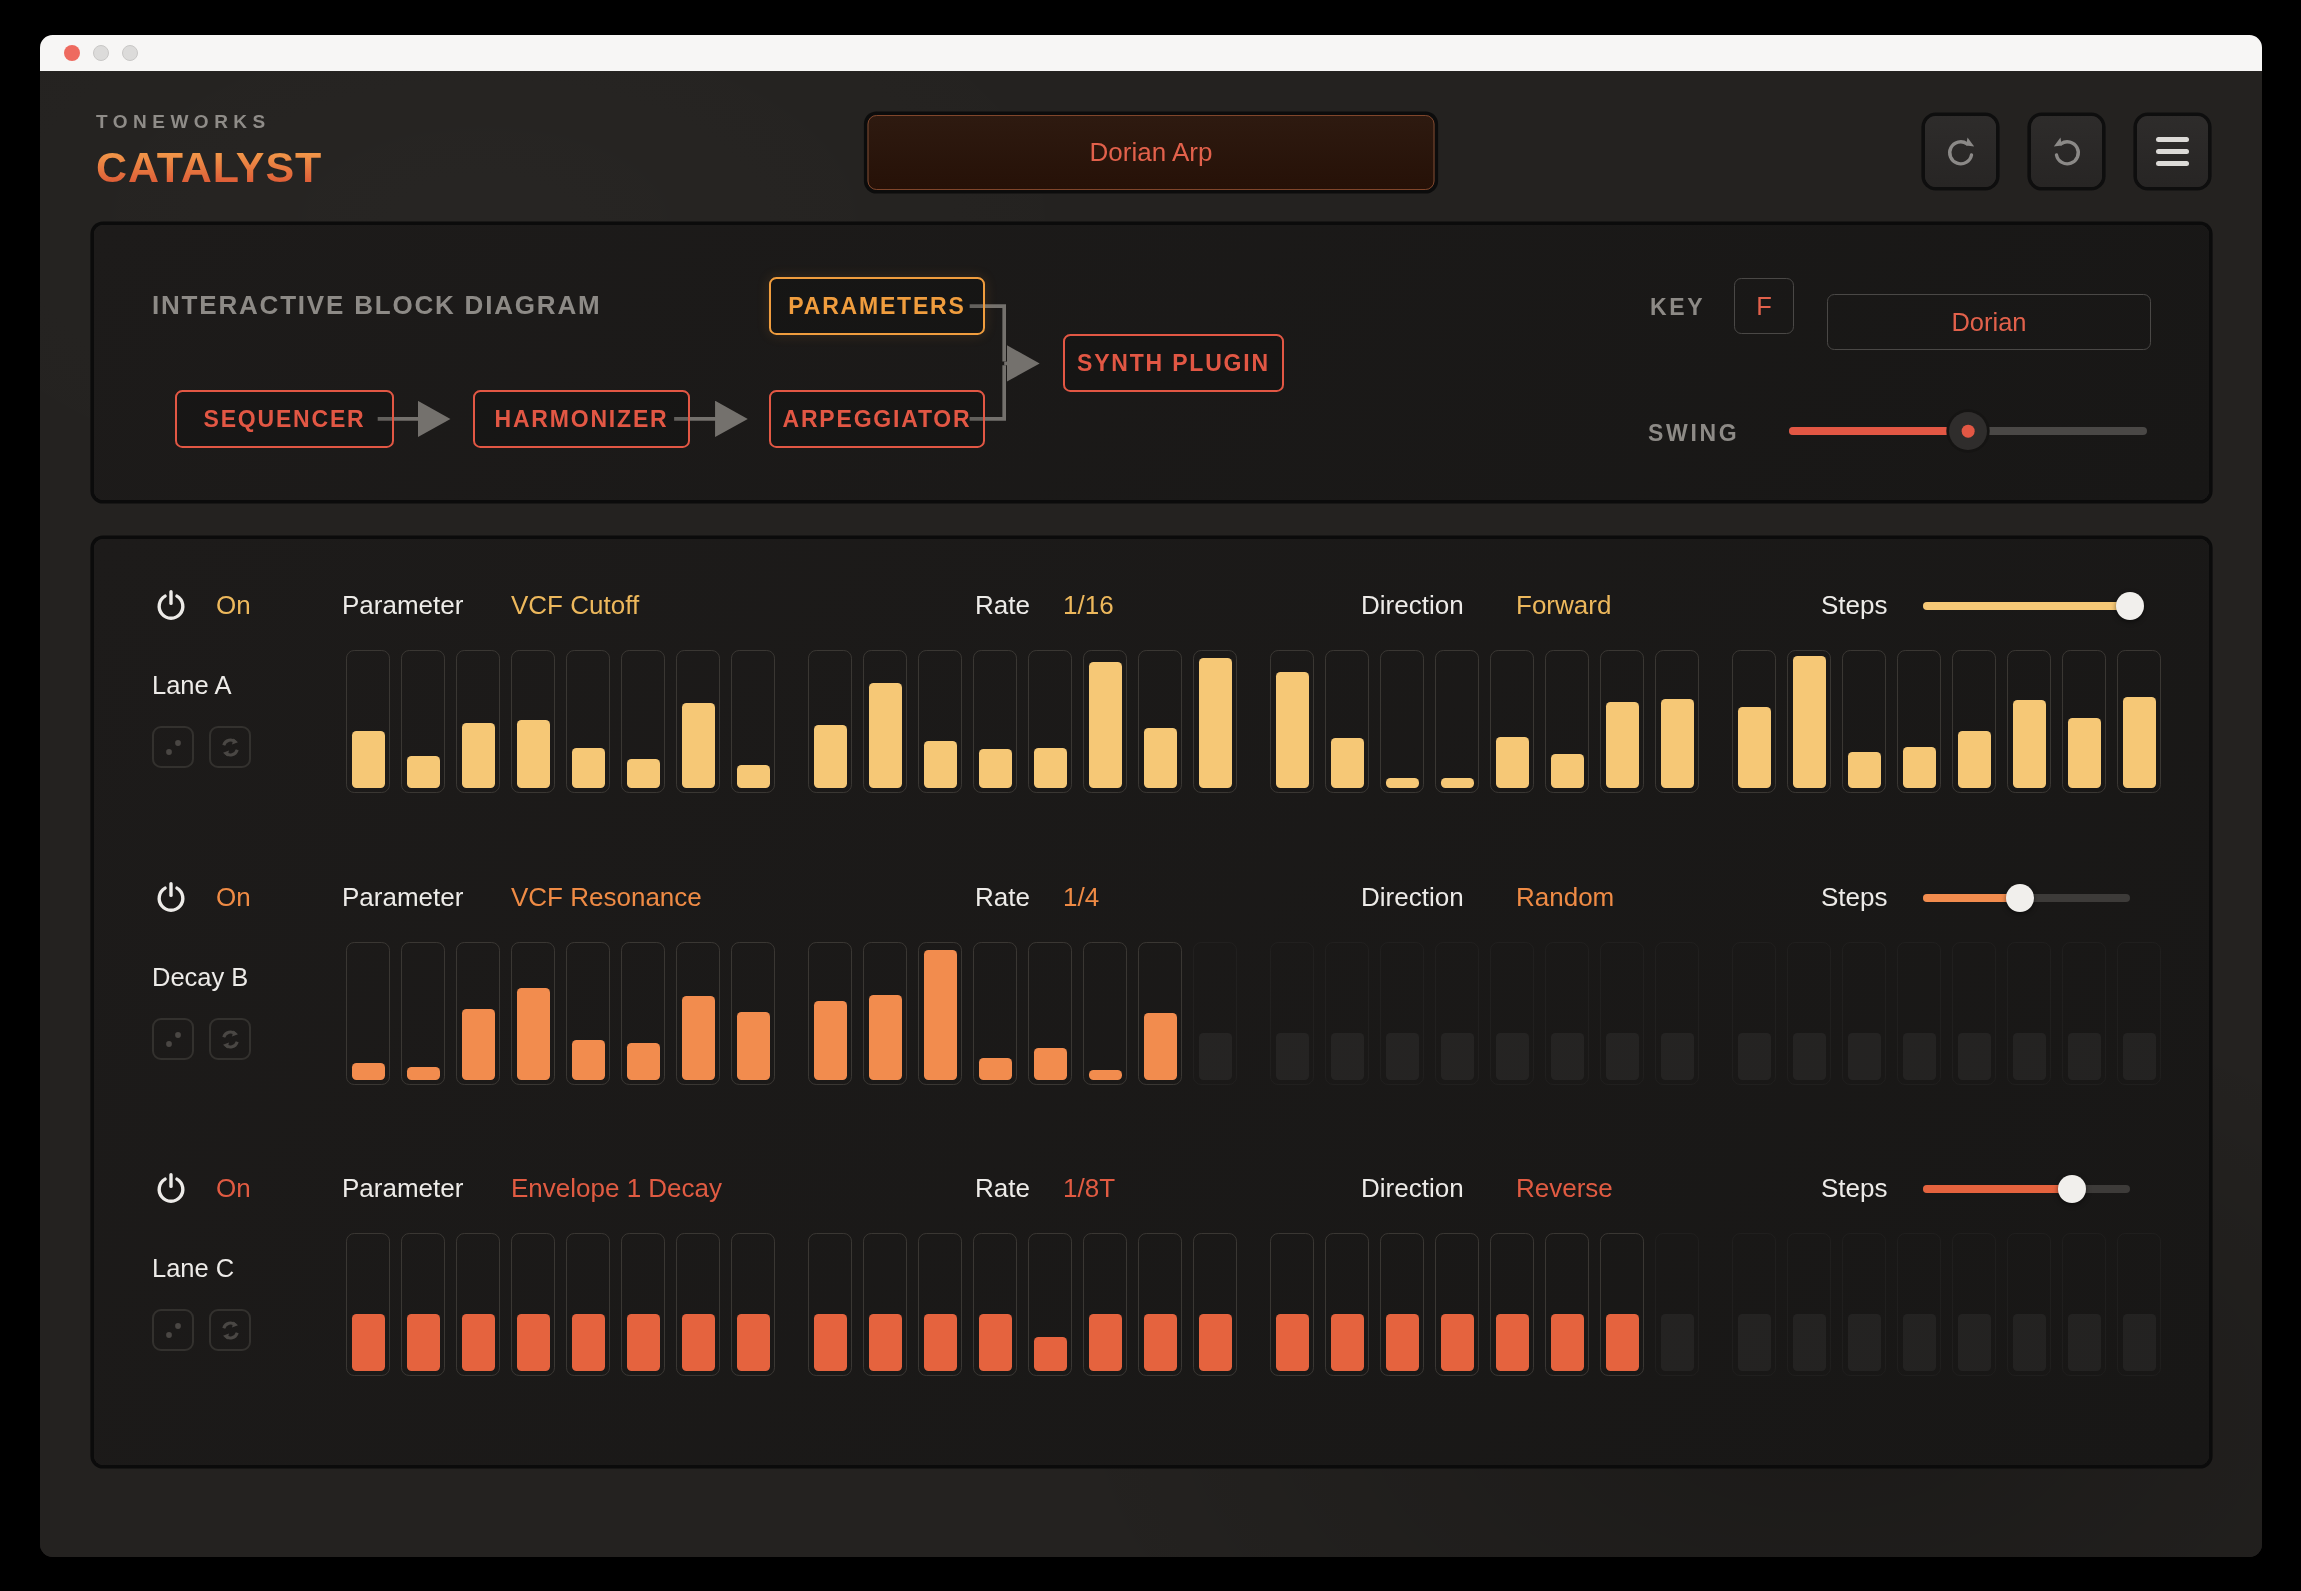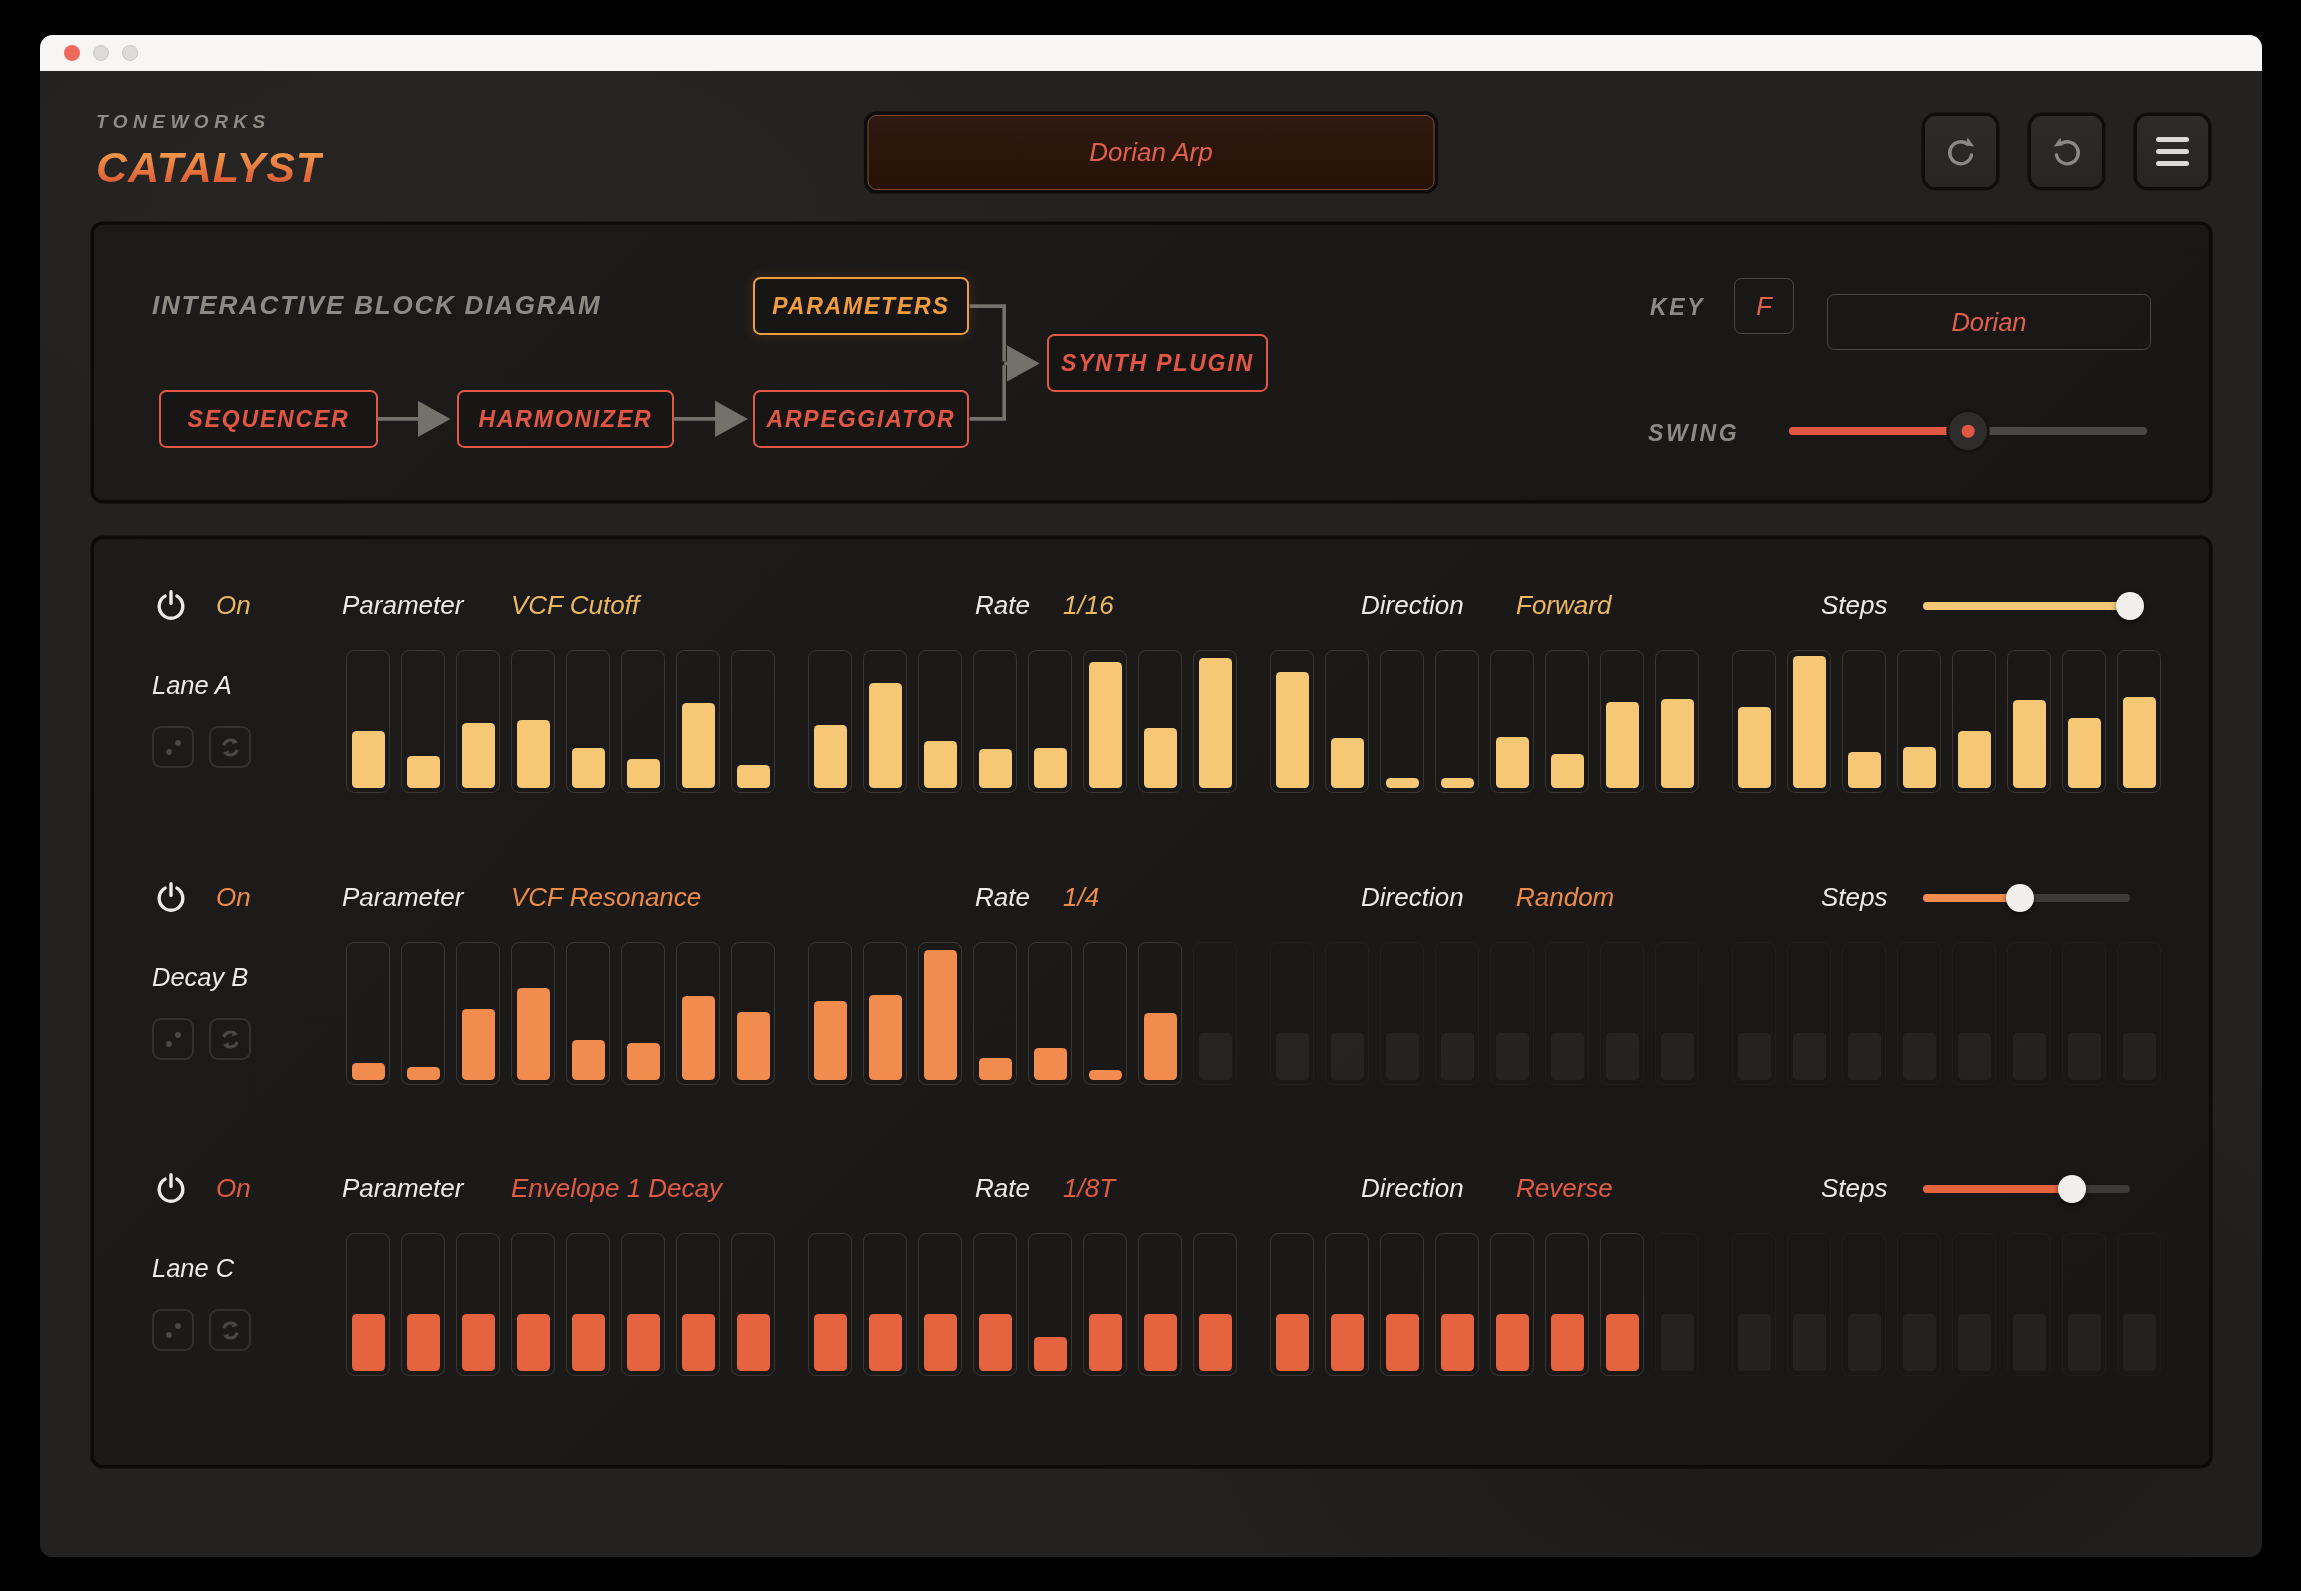--- a/index.html
+++ b/index.html
@@ -8,21 +8,21 @@
     overflow:hidden;box-shadow:0 22px 64px rgba(0,0,0,.65);background:#232120;}
   .titlebar{position:relative;height:36px;background:#f7f6f5;border-bottom:0.9px solid #d9d8d7;}
   .tl{position:absolute;top:10px;width:16.4px;height:16.4px;border-radius:50%;}
   .tl.close{left:23.6px;background:#ee6a5f;}
   .tl.min{left:53px;background:#dcdbda;border:0.9px solid #c8c7c6;box-sizing:border-box;}
   .tl.zoomb{left:82px;background:#dcdbda;border:0.9px solid #c8c7c6;box-sizing:border-box;}
   .app{position:absolute;top:36px;left:0;right:0;bottom:0;
     background:
       radial-gradient(1091px 545px at 20% 10%, rgba(255,255,255,.015), transparent 60%),
       radial-gradient(1273px 727px at 80% 90%, rgba(0,0,0,.25), transparent 60%),
-      #242220; font-style: italic;}
+      #242220;}
   
   .brand{position:absolute;left:56px;top:40px;}
   .brand-top{font-size:19px;font-weight:bold;letter-spacing:5.5px;color:#8f8c88;}
   .brand-name{margin-top:10px;font-size:43px;font-weight:800;letter-spacing:0.9px;
     background:linear-gradient(180deg,#f5a14c 10%,#d94f33 95%);
     -webkit-background-clip:text;background-clip:text;color:transparent;}
   .preset{position:absolute;left:50%;top:44px;transform:translateX(-50%);width:565px;height:73px;
     border-radius:9px;border:1.8px solid #80462b;box-shadow:0 0 0 3.6px #0c0c0c;
     background:linear-gradient(180deg,#2e1a10,#261107);
     display:flex;align-items:center;justify-content:center;cursor:default;}
@@ -36,21 +36,21 @@
   .hamb i{display:block;width:33px;height:4.5px;border-radius:2.7px;background:#dcdad7;}
   
   .panel{position:absolute;left:54px;width:2115px;border-radius:9px;
     background:linear-gradient(135deg,#1d1b1a,#181716);box-shadow:0 0 0 3.6px #0b0b0b;}
   .panel.diagram{top:154px;height:275px;}
   .panel.lanes{top:468px;height:926px;}
   
   .dg-title{position:absolute;left:58px;top:65px;font-size:26px;font-weight:bold;letter-spacing:1.8px;color:#8d8a86;}
   .node{position:absolute;height:58px;border-radius:7.3px;border:2.7px solid var(--nc);box-sizing:border-box;
     display:flex;align-items:center;justify-content:center;font-size:23px;font-weight:bold;
-    letter-spacing:1.8px;color:var(--nc);background:rgba(0,0,0,.15);}
+    letter-spacing:1.8px;color:var(--nc);background:rgba(0,0,0,.15);margin-left:16px;}
   .dg-lines{position:absolute;inset:0;}
   .kv-label{position:absolute;font-size:23px;font-weight:bold;letter-spacing:2.7px;color:#8d8a86;}
   .kv-box{position:absolute;height:56px;border:1.8px solid #4a4846;border-radius:7.3px;box-sizing:border-box;
     display:flex;align-items:center;justify-content:center;font-size:25.5px;color:#e2614b;}
   .swing-track{position:absolute;left:1695px;top:202px;width:358px;height:8.2px;border-radius:4.5px;background:#4a4846;}
   .swing-fill{position:absolute;left:0;top:0;height:8.2px;border-radius:4.5px;background:#e25744;}
   .swing-thumb{position:absolute;top:50%;width:38px;height:38px;border-radius:50%;
     background:#2f2d2c;box-shadow:0 0 0 2.7px #151413;transform:translate(-50%,-50%);}
   .swing-thumb i{position:absolute;left:50%;top:50%;width:12.7px;height:12.7px;border-radius:50%;
     background:#e25744;transform:translate(-50%,-50%);}

